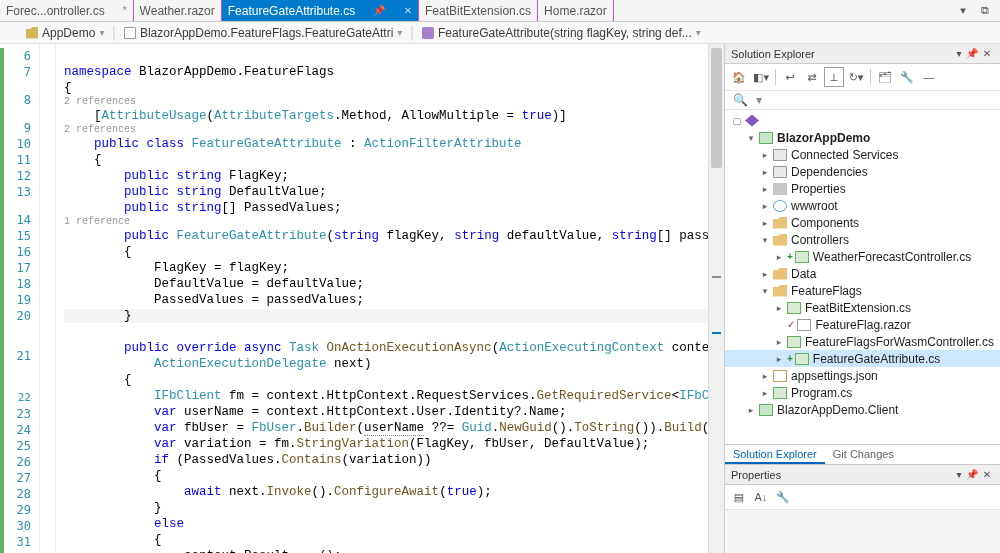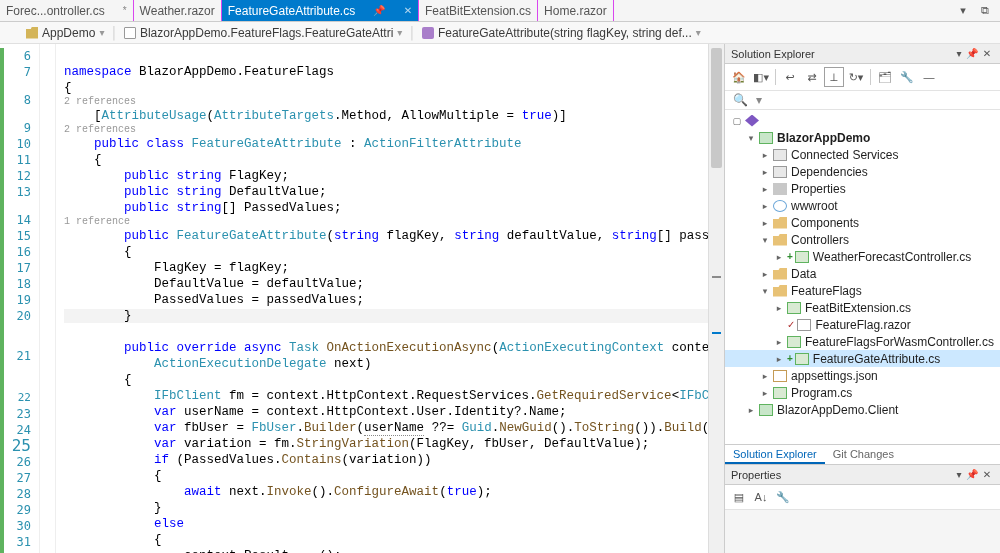--- a/index.html
+++ b/index.html
@@ -196,21 +196,21 @@
         <div style="height:16px;font-size:12px;">18</div>
         <div style="height:16px;font-size:12px;">19</div>
         <div style="height:16px;font-size:12px;">20</div>
         <div style="height:12px;font-size:10px;"></div>
         <div style="height:12px;font-size:10px;"></div>
         <div style="height:16px;font-size:12px;">21</div>
         <div style="height:12px;font-size:10px;"></div>
         <div style="height:16px;font-size:11px;margin-top:14px;">22</div>
         <div style="height:16px;font-size:12px;">23</div>
         <div style="height:16px;font-size:12px;">24</div>
-        <div style="height:16px;font-size:16px;">25</div>
+        <div style="height:16px;font-size:12px;">25</div>
         <div style="height:16px;font-size:12px;">26</div>
         <div style="height:16px;font-size:12px;">27</div>
         <div style="height:16px;font-size:12px;">28</div>
         <div style="height:16px;font-size:12px;">29</div>
         <div style="height:16px;font-size:12px;">30</div>
         <div style="height:16px;font-size:12px;">31</div>
         <div style="height:16px;font-size:12px;">32</div>
         <div style="height:16px;font-size:12px;">33</div>
       </div>
     <div class="fold-gutter"></div>

